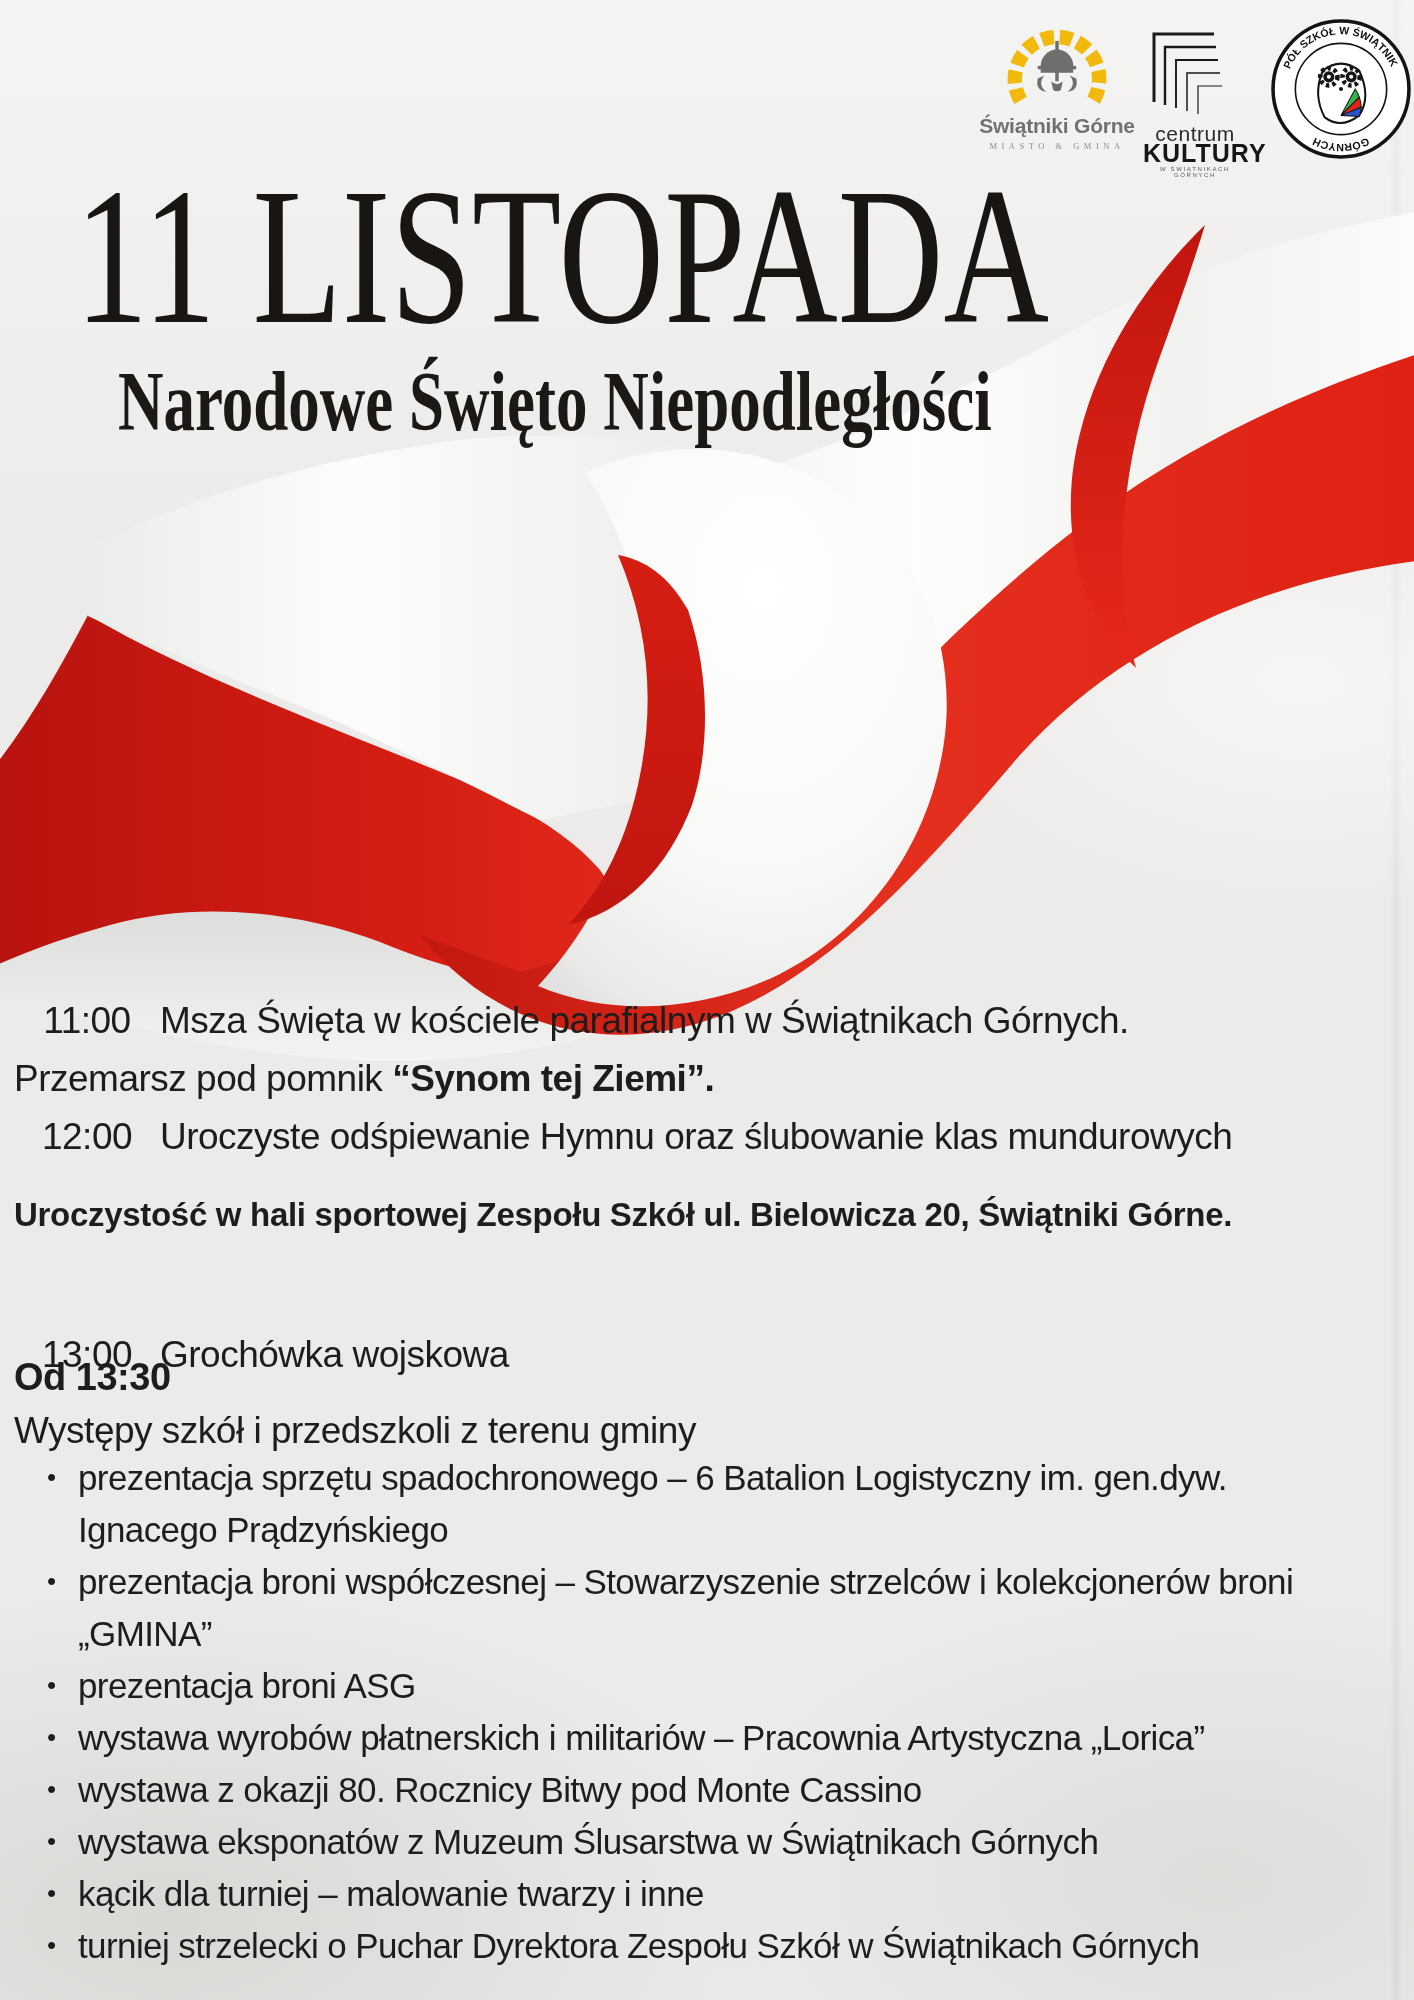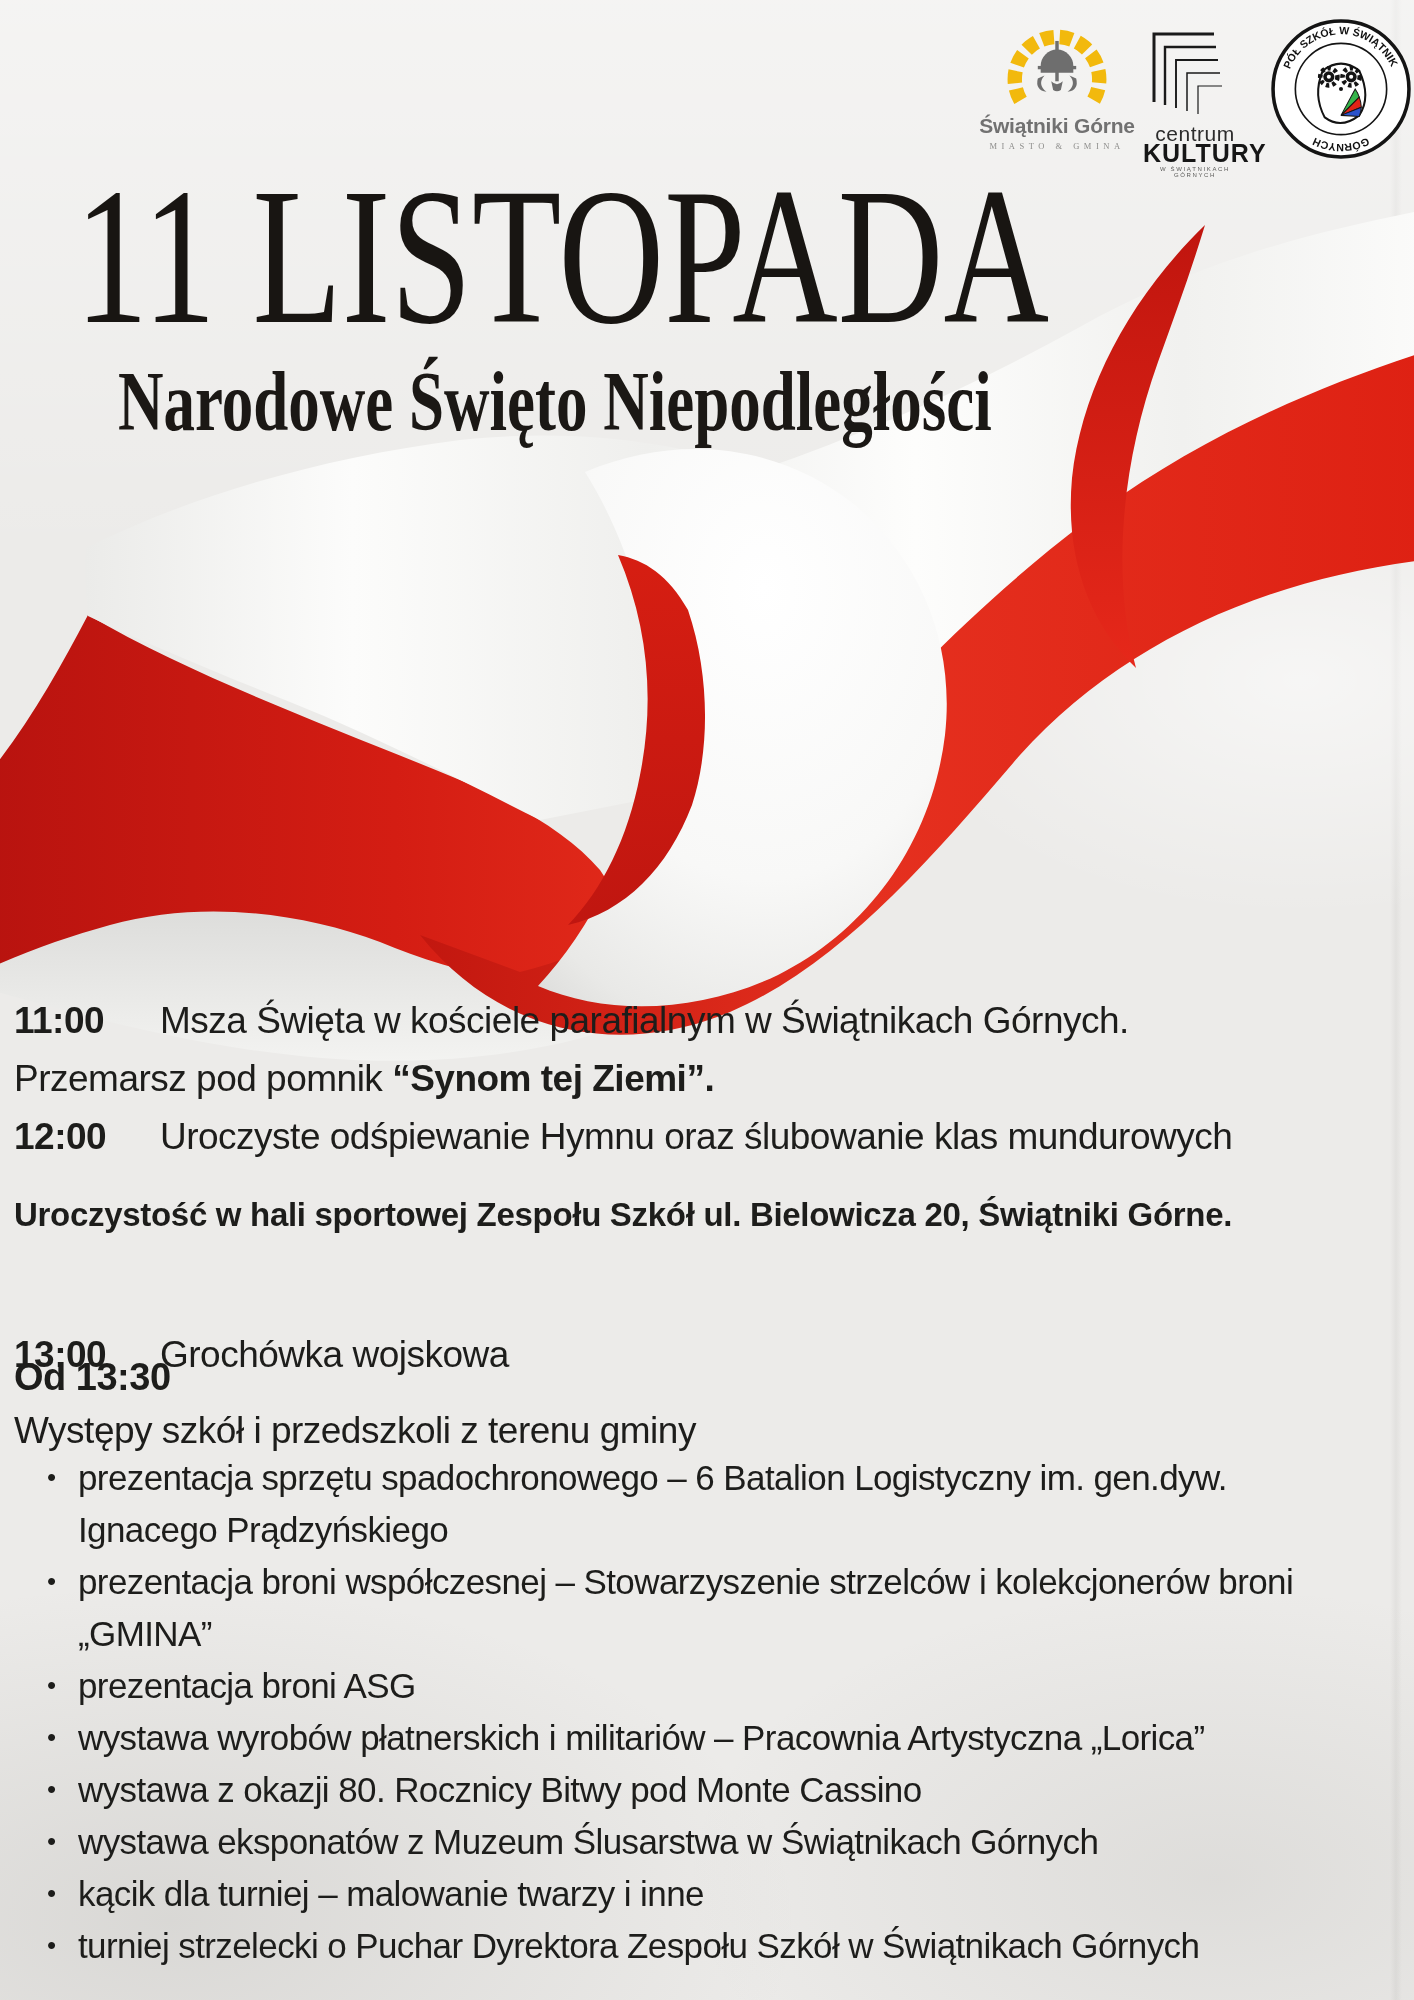--- a/index.html
+++ b/index.html
@@ -28,21 +28,21 @@
   .title{position:absolute;left:75px;top:158px;font-family:"Liberation Serif",serif;
     font-size:190px;line-height:1;color:#181512;white-space:nowrap;
     transform:scale(0.77,1.03);transform-origin:0 0;letter-spacing:0;}
   .subtitle{position:absolute;left:118px;top:360px;font-family:"Liberation Serif",serif;
     font-size:84px;font-weight:600;line-height:1;color:#1b1815;white-space:nowrap;
     transform:scale(0.75,1);transform-origin:0 0;}
   
   .txt{position:absolute;left:14px;color:#1d1d1b;letter-spacing:-0.5px;white-space:nowrap;}
   .row{display:flex;}
   .t37{font-size:37px;}
-  .time{font-weight:700;width:146px;flex:0 0 146px;}
+  .time{font-weight:400;width:146px;flex:0 0 146px;text-align:center;}
   .bold{font-weight:700;}
   .venue{font-size:33px;font-weight:700;letter-spacing:-0.3px;}
   .h38{font-size:38px;font-weight:700;}
   .bullets{position:absolute;left:0;top:1452px;width:1414px;}
   .b-row{position:relative;padding-left:78px;line-height:52px;font-size:35px;
     color:#1d1d1b;letter-spacing:-0.6px;white-space:nowrap;}
   .b-row .dot{position:absolute;left:47px;top:-1px;font-size:26px;}
 </style>
 </head>
 <body>

